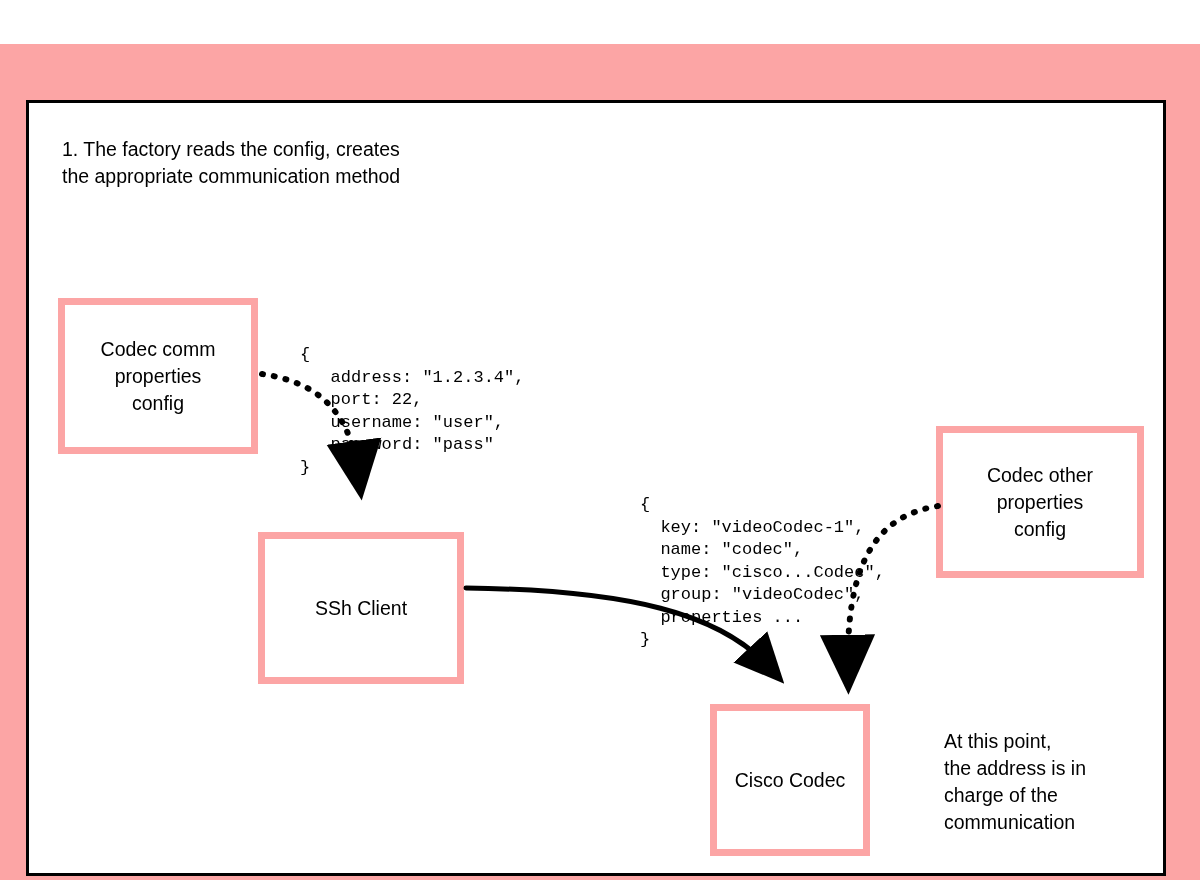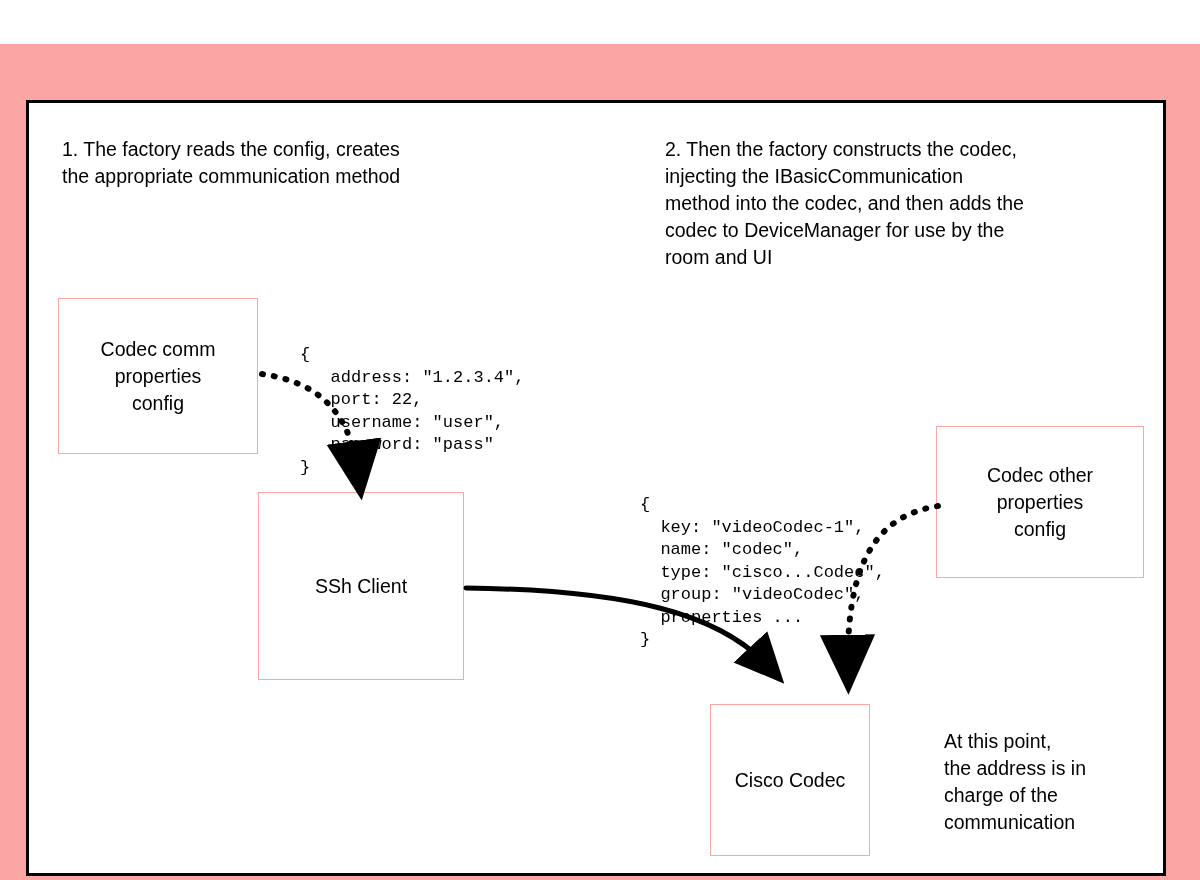--- a/index.html
+++ b/index.html
@@ -31,34 +31,34 @@
     font-size: 19.5px;
     line-height: 27px;
     color: #000000;
     white-space: pre-line;
   }
   #note-1 { left: 62px; top: 92px; width: 520px; }
   #note-2 { left: 665px; top: 92px; width: 470px; }
 
   .box {
     position: absolute;
-    border: 1px solid #fca5a5;
+    border: 7px solid #fca5a5;
     box-sizing: border-box;
     background: #ffffff;
     display: flex;
     align-items: center;
     justify-content: center;
     text-align: center;
     font-size: 19.5px;
     line-height: 27px;
     color: #000000;
     white-space: pre-line;
   }
   #box-comm-config { left: 58px;  top: 254px; width: 200px; height: 156px; }
-  #box-ssh-client  { left: 258px; top: 448px; width: 206px; height: 188px; }
+  #box-ssh-client  { left: 258px; top: 488px; width: 206px; height: 152px; }
   #box-other-config{ left: 936px; top: 382px; width: 208px; height: 152px; }
   #box-cisco-codec { left: 710px; top: 660px; width: 160px; height: 152px; }
 
   .code {
     position: absolute;
     font-family: "Liberation Mono", monospace;
     font-size: 17px;
     line-height: 22.5px;
     color: #000000;
     white-space: pre;
@@ -85,25 +85,20 @@
 </style>
 </head>
 <body>
 
 <div id="canvas">
 
   <div class="outer-frame"></div>
 
   <div class="note" id="note-1">1. The factory reads the config, creates
 the appropriate communication method</div>
-  <div class="note" id="note-2">2. Then the factory constructs the codec,
-injecting the IBasicCommunication
-method into the codec, and then adds the
-codec to DeviceManager for use by the
-room and UI</div>
 
   <div class="box" id="box-comm-config">Codec comm
 properties
 config</div>
   <div class="box" id="box-ssh-client">SSh Client</div>
   <div class="box" id="box-other-config">Codec other
 properties
 config</div>
   <div class="box" id="box-cisco-codec">Cisco Codec</div>
 

